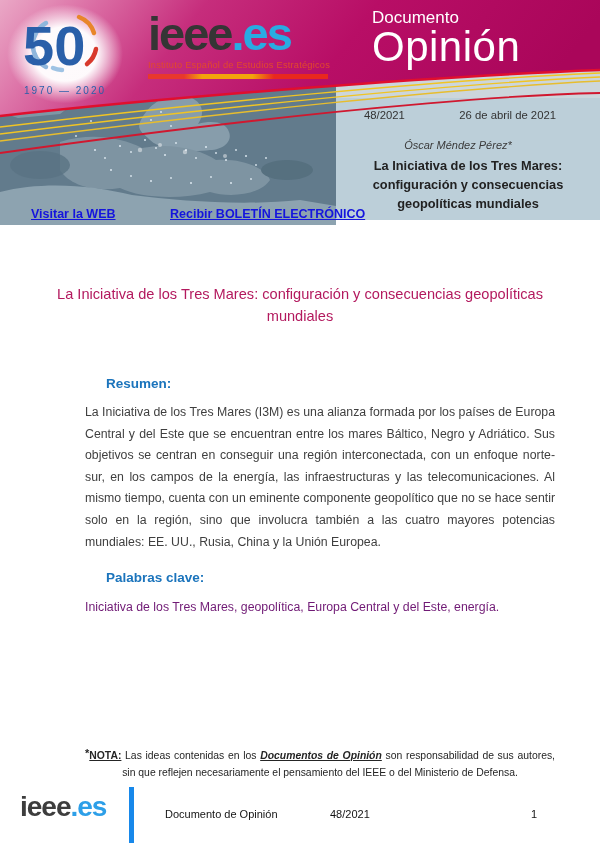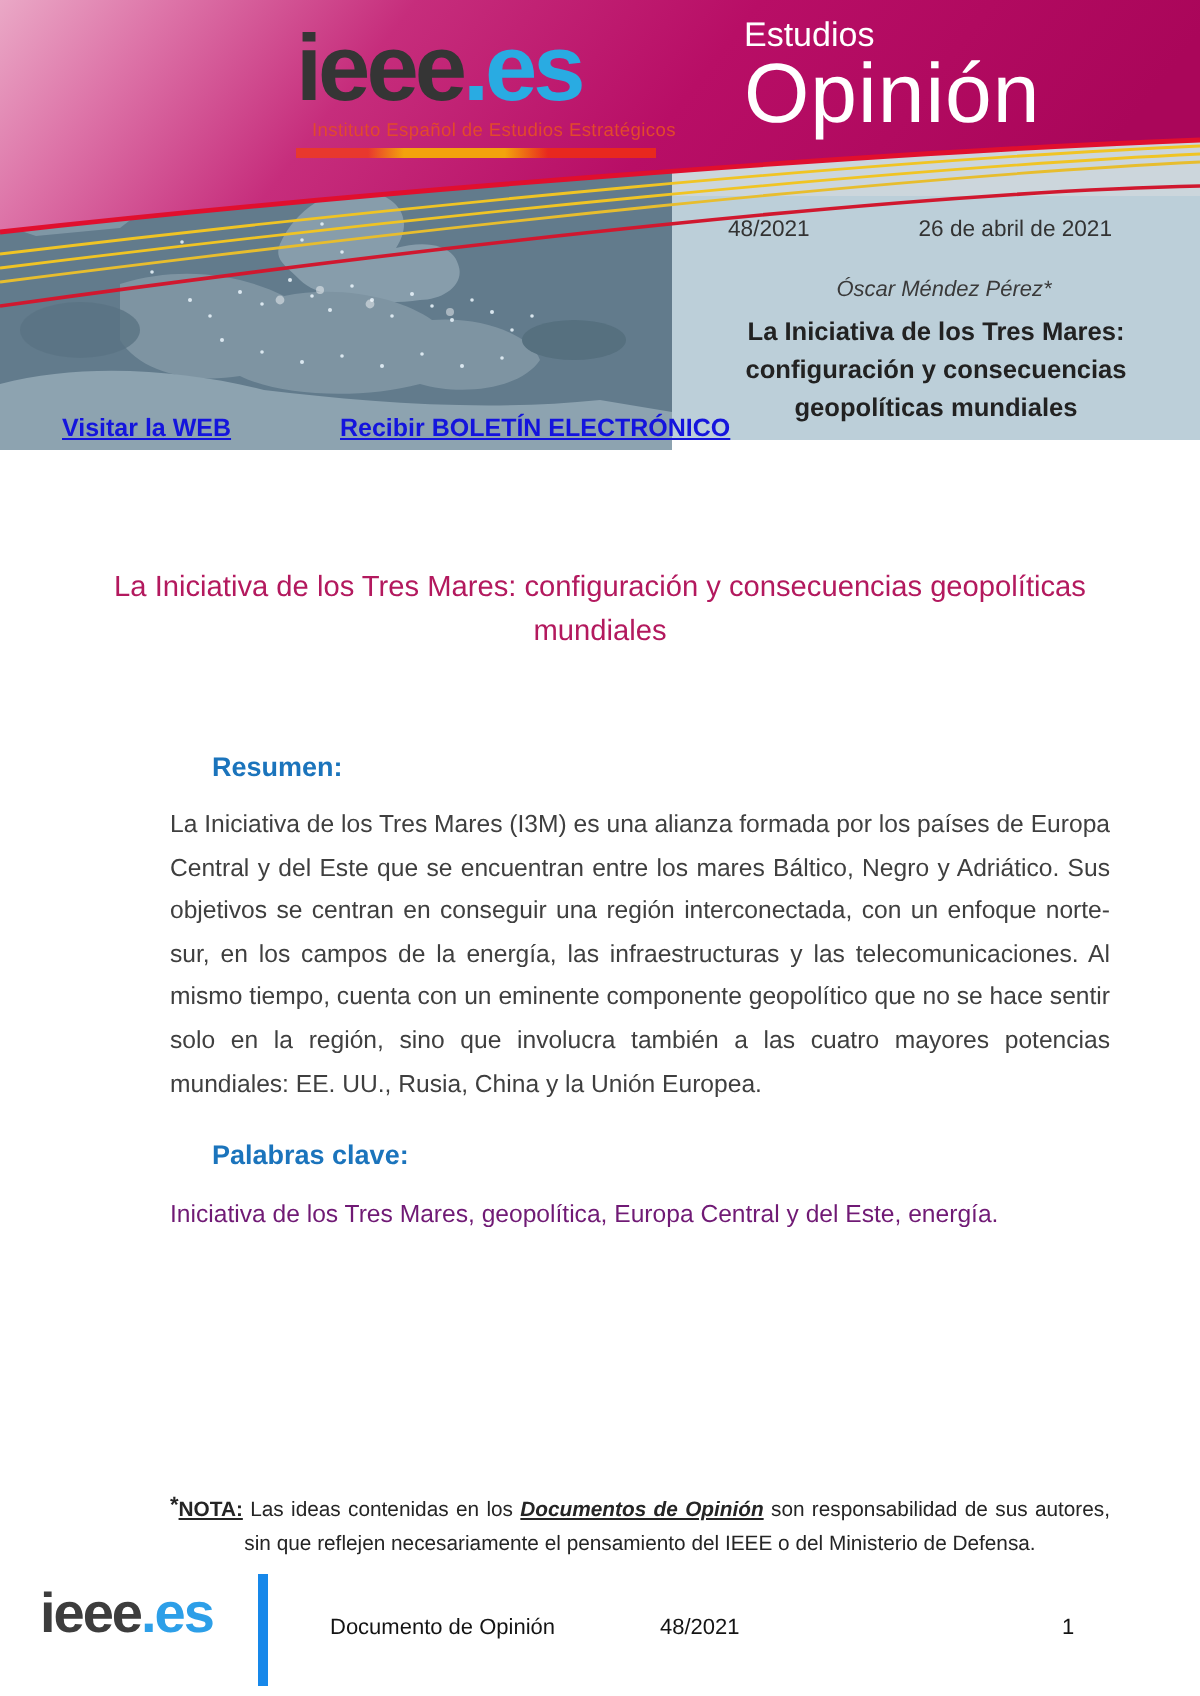--- a/index.html
+++ b/index.html
@@ -14,36 +14,36 @@
   .logo50{
     position:absolute;left:4px;top:2px;width:122px;height:104px;
     background:radial-gradient(closest-side,rgba(255,255,255,.97) 52%,rgba(255,255,255,0) 95%);
     border-radius:10px;
   }
   
   .brand{position:absolute;left:148px;top:10px;width:190px;}
   .brand-name{font-size:47px;font-weight:bold;letter-spacing:-2px;line-height:1;}
   .brand-name .dark{color:#353535;}
   .brand-name .accent{color:#29abe2;}
-  .brand-sub{margin-top:3px;font-size:9.3px;color:#e2492c;letter-spacing:.2px;white-space:nowrap;text-align:right;}
+  .brand-sub{margin-top:3px;font-size:9.3px;color:#e2492c;letter-spacing:.2px;white-space:nowrap;}
   .brand-bar{margin-top:4px;width:180px;height:5px;
     background:linear-gradient(to right,#e8382d 0%,#e8382d 20%,#f3a30c 30%,#f3a30c 58%,#e8281e 70%,#e8281e 100%);}
   
   .doctype{position:absolute;left:372px;top:8px;color:#ffffff;}
   .doctype .l1{font-size:17px;line-height:20px;}
   .doctype .l2{font-size:42px;line-height:38px;letter-spacing:.5px;}
   
   .maplink{position:absolute;top:207px;font-size:12.5px;font-weight:bold;color:#1414dd;
     text-decoration:underline;cursor:pointer;white-space:nowrap;}
   .link-web{left:31px;}
   .link-newsletter{left:170px;}
   
   .box-meta{position:absolute;left:364px;top:109px;width:192px;display:flex;
     justify-content:space-between;font-size:11.3px;color:#333333;}
-  .box-author{position:absolute;left:350px;top:139px;width:244px;text-align:center;
+  .box-author{position:absolute;left:336px;top:139px;width:244px;text-align:center;
     font-size:11px;font-style:italic;color:#3a3a3a;}
   .box-title{position:absolute;left:358px;top:156px;width:220px;text-align:center;
     font-size:12.8px;font-weight:bold;line-height:19px;color:#222222;}
   
   .article-title{position:absolute;left:40px;top:283px;width:520px;text-align:center;
     font-size:14.6px;line-height:22px;color:#b3195e;}
   .section-heading{position:absolute;left:85px;font-size:13.5px;font-weight:bold;color:#1b74bc;padding-left:21px;}
   .h-resumen{top:376px;}
   .h-palabras{top:570px;}
   .abstract{position:absolute;left:85px;top:402px;width:470px;font-size:12.3px;
@@ -140,29 +140,41 @@
 
       <g fill="none">
         <path d="M0,116 C180,96 440,76 600,70" stroke="#e00f2e" stroke-width="2.4"></path>
         <path d="M0,127 C200,103 440,80 600,73" stroke="#f0c424" stroke-width="1.4"></path>
         <path d="M0,134 C210,108 450,84 600,77" stroke="#f0c424" stroke-width="1.4"></path>
         <path d="M0,141 C220,113 455,88 600,81" stroke="#e7bd2e" stroke-width="1.4"></path>
         <path d="M0,153 C230,121 460,96 600,93" stroke="#d0182f" stroke-width="1.8"></path>
       </g>
     </svg>
 
+    <div class="logo50">
+      <svg width="122" height="104" viewBox="0 0 122 104" aria-hidden="true">
+        <g fill="none" stroke-linecap="round">
+          <path d="M42,65 A25,25 0 0 1 42,21" stroke="#8fb6dc" stroke-width="4.5"></path>
+          <path d="M75,15 A25,25 0 0 1 90,31" stroke="#e8862a" stroke-width="4.5"></path>
+          <path d="M92,47 A25,25 0 0 1 83,62" stroke="#d8392c" stroke-width="4.5"></path>
+          <path d="M58,68 A25,25 0 0 1 49,66" stroke="#9fc3e4" stroke-width="4.5"></path>
+        </g>
+        <text x="19" y="63" font-family="Liberation Sans, sans-serif" font-size="56" font-weight="bold" fill="#2a5fa9">50</text>
+        <text x="61" y="92" text-anchor="middle" font-family="Liberation Sans, sans-serif" font-size="10" letter-spacing="2" fill="#2a5fa9">1970 — 2020</text>
+      </svg>
+    </div>
 
     <div class="brand">
       <div class="brand-name"><span class="dark">ieee</span><span class="accent">.es</span></div>
       <div class="brand-sub">Instituto Español de Estudios Estratégicos</div>
       <div class="brand-bar"></div>
     </div>
 
     <div class="doctype">
-      <div class="l1">Estudios</div>
+      <div class="l1">Documento</div>
       <div class="l2">Opinión</div>
     </div>
 
     <a class="maplink link-web">Visitar la WEB</a>
     <a class="maplink link-newsletter">Recibir BOLETÍN ELECTRÓNICO</a>
 
     <div class="box-meta">
       <span>48/2021</span>
       <span>26 de abril de 2021</span>
     </div>

